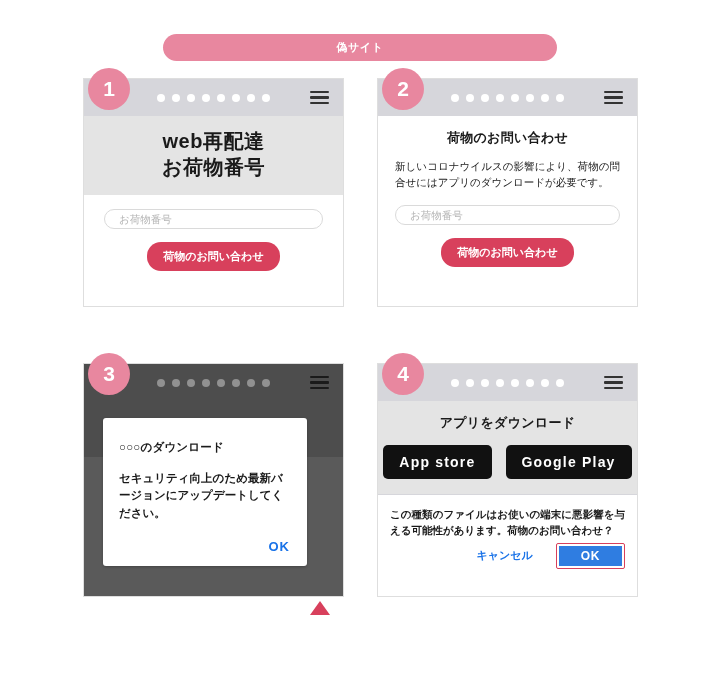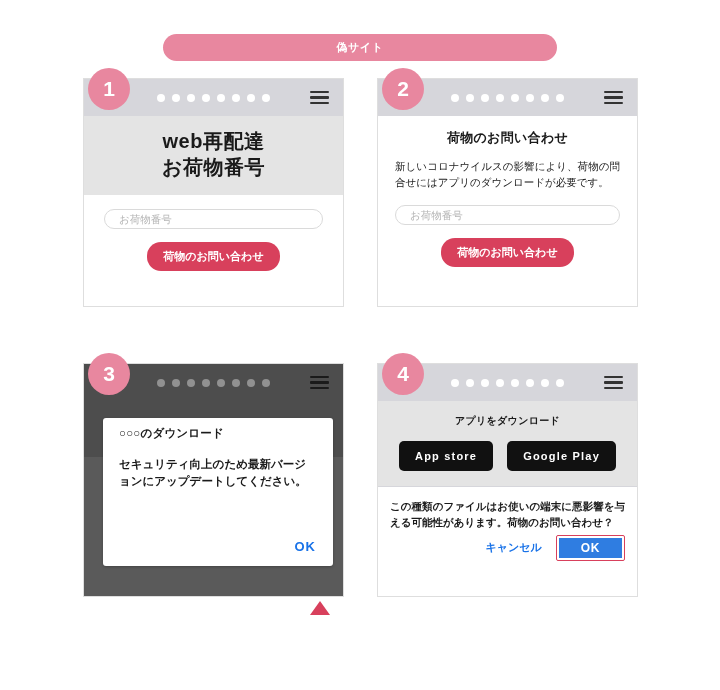--- a/index.html
+++ b/index.html
@@ -150,24 +150,24 @@
     text-align-last: left;
   }
   .p2-input-wrap { margin-top: 14px; }
 
   
   .p3-dark-body { background: #5a5a5a; height: 197px; position: relative; }
   .p3-dark-band { position: absolute; left: 0; top: 0; width: 100%; height: 56px; background: #4d4d4d; }
   .modal {
     position: absolute;
     left: 19px; top: 17px;
-    width: 230px; height: 148px;
+    width: 204px; height: 148px;
     background: #ffffff;
     border-radius: 3px;
-    padding: 8px 16px 0;
+    padding: 22px 16px 0;
     box-shadow: 0 1px 3px rgba(0,0,0,.25);
   }
   .modal-title {
     font-size: 11.5px;
     font-weight: bold;
     color: #1a1a1a;
     letter-spacing: .2px;
   }
   .modal-text {
     margin-top: 15px;
@@ -186,35 +186,35 @@
     cursor: pointer;
   }
 
   
   .p4-head {
     background: #e4e4e4;
     padding: 13px 0 15px;
     text-align: center;
   }
   .p4-heading {
-    font-size: 10px;
+    font-size: 13px;
     font-weight: bold;
     color: #1a1a1a;
     letter-spacing: .3px;
   }
   .store-row {
     margin-top: 13px;
     display: flex; justify-content: center; gap: 14px;
   }
   .store-btn {
     background: #111111;
     color: #ffffff;
     border: none;
     border-radius: 5px;
-    font-size: 11px;
+    font-size: 14px;
     font-weight: bold;
     letter-spacing: 1.2px;
     padding: 9px 16px;
     cursor: pointer;
     font-family: inherit;
   }
   .dl-bar {
     background: #ffffff;
     border-top: 1px solid #d6d6db;
     padding: 11px 12px 10px;
@@ -222,21 +222,21 @@
   .dl-text {
     font-size: 10.5px;
     font-weight: bold;
     color: #1a1a1a;
     line-height: 1.55;
     text-align: justify;
     text-align-last: left;
   }
   .dl-actions {
     margin-top: 4px;
-    display: flex; align-items: center; justify-content: flex-end; gap: 14px;
+    display: flex; align-items: center; justify-content: flex-end; gap: 23px;
   }
   .dl-cancel {
     color: #1a73e8;
     font-size: 11px;
     font-weight: bold;
     cursor: pointer;
   }
   .ok-highlight {
     border: 1.5px solid #d8405c;
     border-radius: 2px;

